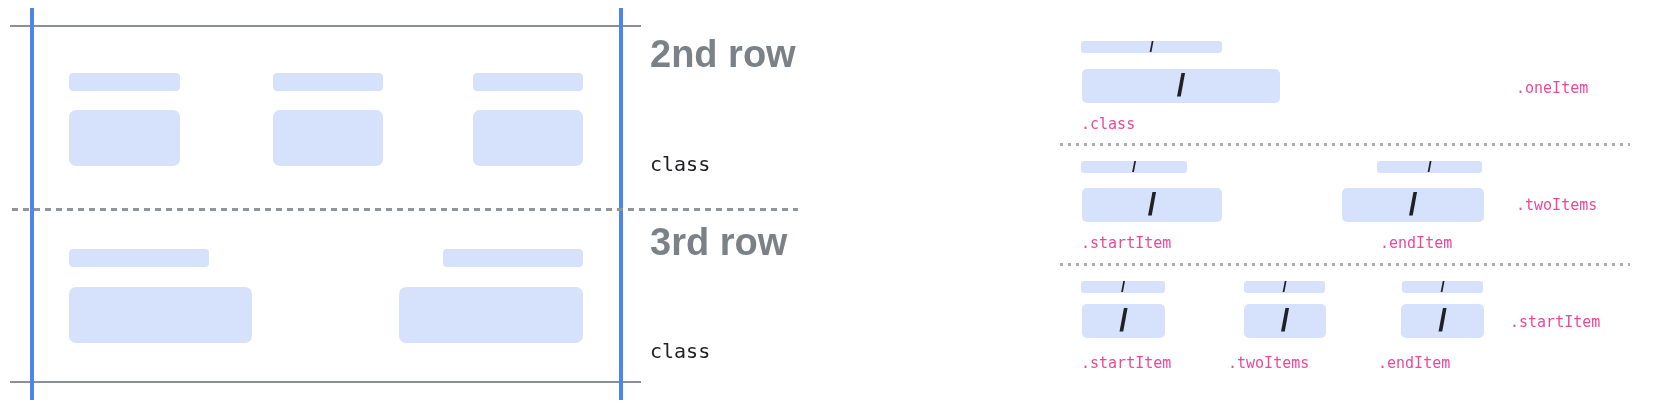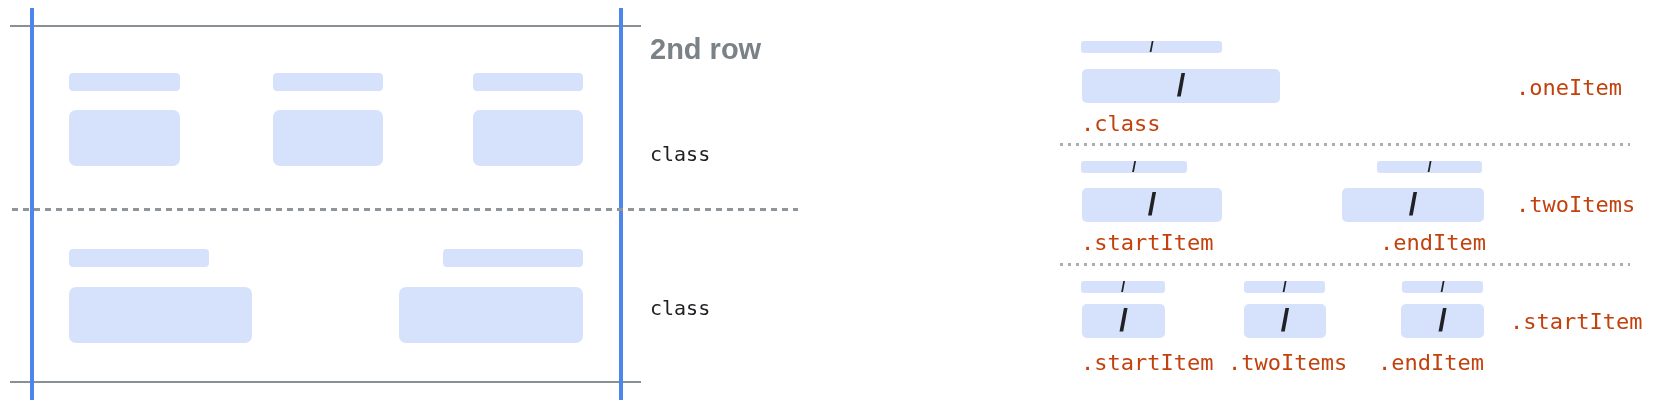--- a/index.html
+++ b/index.html
@@ -19,21 +19,21 @@
     background: repeating-linear-gradient(90deg, #90959a 0 6px, transparent 6px 11px);
   }
   .ph {
     background: #d6e2fb;
   }
   .ph.small { border-radius: 4px; height: 18px; }
   .ph.big   { border-radius: 7px; height: 56px; }
 
   
   .section-heading {
-    font-size: 29px; font-weight: bold; color: #7b8287;
+    font-size: 38px; font-weight: bold; color: #7b8287;
     letter-spacing: 0px;
   }
   .code-block {
     font-family: "DejaVu Sans Mono", "Liberation Mono", monospace;
     font-size: 20px; color: #202124; line-height: 31px; white-space: pre;
   }
 
   
   .dot-line {
     height: 3px;
@@ -43,21 +43,21 @@
     background: #d6e2fb;
     display: flex; align-items: center; justify-content: center;
     color: #202124;
   }
   .rbar.small { border-radius: 3px; height: 12px; }
   .rbar.big   { border-radius: 5px; height: 34px; }
   .slash-sm { font-size: 15px; font-weight: bold; line-height: 12px; }
   .slash-lg { font-size: 31px; font-weight: bold; line-height: 34px; }
   .mono-label {
     font-family: "DejaVu Sans Mono", "Liberation Mono", monospace;
-    font-size: 22px; color: #c2410c; line-height: 24px; white-space: pre;
+    font-size: 15px; color: #ec4899; line-height: 24px; white-space: pre;
   }
 </style>
 </head>
 <body>
 
 <div>
 
   <div class="abs h-line" style="left:10px; top:25px; width:631px;"></div>
   <div class="abs h-line" style="left:10px; top:381px; width:631px;"></div>
   <div class="abs v-line" style="left:30px; top:8px; height:392px;"></div>
@@ -84,20 +84,21 @@
 <div>
   <div class="abs" style="left:650px; top:33px;">
     <div class="section-heading">2nd row</div>
     <div class="code-block" style="margin-top:11px;">
       <div>class</div>
       
     </div>
   </div>
 
   <div class="abs" style="left:650px; top:221px;">
+    <div class="section-heading">3rd row</div>
     <div class="code-block" style="margin-top:10px;">
       <div>class</div>
       
       
       
     </div>
   </div>
 </div>
 
 <div>

